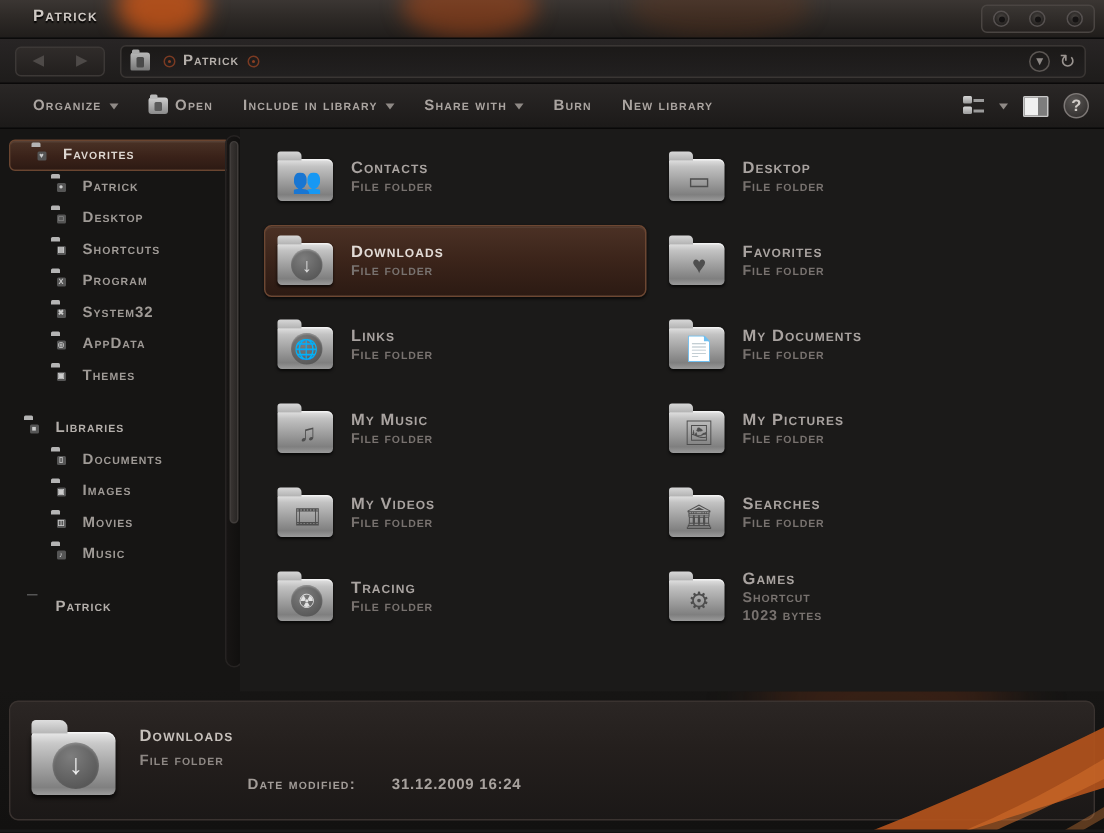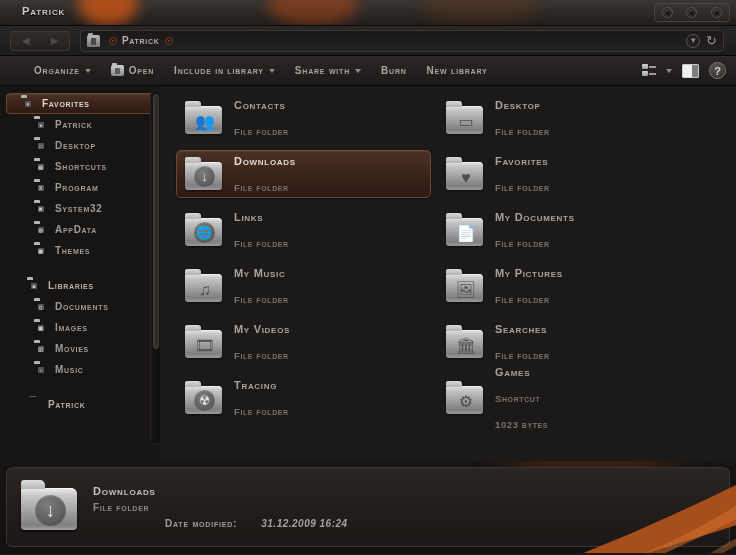--- a/index.html
+++ b/index.html
@@ -131,21 +131,21 @@
     content:'';position:absolute;right:-3px;bottom:-3px;
     width:5px;height:1.5px;background:#8d8884;
     transform:rotate(45deg);
   }
 
   
   .toolbar{
     position:relative; height:30px;
     background:linear-gradient(to bottom,#2a2726 0%,#1c1a19 100%);
     border-bottom:1px solid #090808;
-    display:flex; align-items:center; padding-left:24px;
+    display:flex; align-items:center; padding-left:12px;
   }
   .tbitem{
     display:flex;align-items:center;gap:5px;
     height:22px;padding:0 10px;
     font-size:10px;color:#aaa4a0;
     font-variant:small-caps;letter-spacing:.8px;font-weight:bold;
     border-radius:3px;cursor:default;
     white-space:nowrap;
   }
   .caret{
@@ -199,21 +199,21 @@
     background:#161514;
     position:relative;
     overflow:hidden;
   }
   .sb-row{
     display:flex;align-items:center;gap:7px;
     height:21px; padding-left:22px;
     font-size:10px;color:#9f9a96;
     font-variant:small-caps;letter-spacing:.7px;font-weight:bold;
   }
-  .sb-row.head{ padding-left:27px; color:#b4afab; }
+  .sb-row.head{ padding-left:16px; color:#b4afab; }
   .sb-row.child{ padding-left:34px; }
   .sb-row.sel{
     margin:0 6px 0 6px; padding-left:14px;
     height:21px; border-radius:4px;
     background:linear-gradient(to bottom,#4a3226 0%,#3a2219 55%,#2d1a13 100%);
     border:1px solid #6a4530;
     color:#ddd6d0;
     box-shadow:inset 0 1px 0 rgba(255,255,255,.07);
   }
   .sb-gap{ height:14px; }
@@ -296,21 +296,21 @@
     width:22px;height:21px;
     display:flex;align-items:center;justify-content:center;
     color:#4e4e4e; font-size:16px; line-height:1;
   }
   .glyph.circle{
     background:radial-gradient(circle at 40% 32%,#7d7d7d,#4d4d4d);
     border-radius:50%; width:21px;height:21px;left:9px;top:8px;
     color:#e2e2e2; font-size:13px;
     box-shadow:inset 0 1px 1px rgba(255,255,255,.25);
   }
-  .tile-txt{ display:flex;flex-direction:column; gap:15px; min-width:0;}
+  .tile-txt{ display:flex;flex-direction:column; gap:1px; min-width:0;}
   .tile-name{
     font-size:11px;color:#a9a3a0;font-variant:small-caps;
     letter-spacing:.7px;font-weight:bold;white-space:nowrap;
   }
   .tile.sel .tile-name{ color:#e2dbd6; }
   .tile-sub{
     font-size:9.5px;color:#78726f;font-variant:small-caps;
     letter-spacing:.6px;font-weight:bold;white-space:nowrap;
   }
 
@@ -364,21 +364,21 @@
     font-size:10px;color:#8e8884;font-variant:small-caps;
     letter-spacing:.7px;font-weight:bold;
   }
   .det-row{ display:flex;gap:24px; margin-left:72px; }
   .det-lbl{
     font-size:10px;color:#a29c98;font-variant:small-caps;
     letter-spacing:.8px;font-weight:bold;
   }
   .det-val{
     font-size:10px;color:#a8a29e;font-variant:small-caps;
-    letter-spacing:.5px;font-weight:bold;font-style:italic;
+    letter-spacing:.5px;font-weight:bold;
   }
   .swoosh{
     position:absolute; right:-20px; bottom:-40px;
     width:280px; height:120px;
     z-index:3; pointer-events:none;
   }
 </style>
 </head>
 <body>
 

